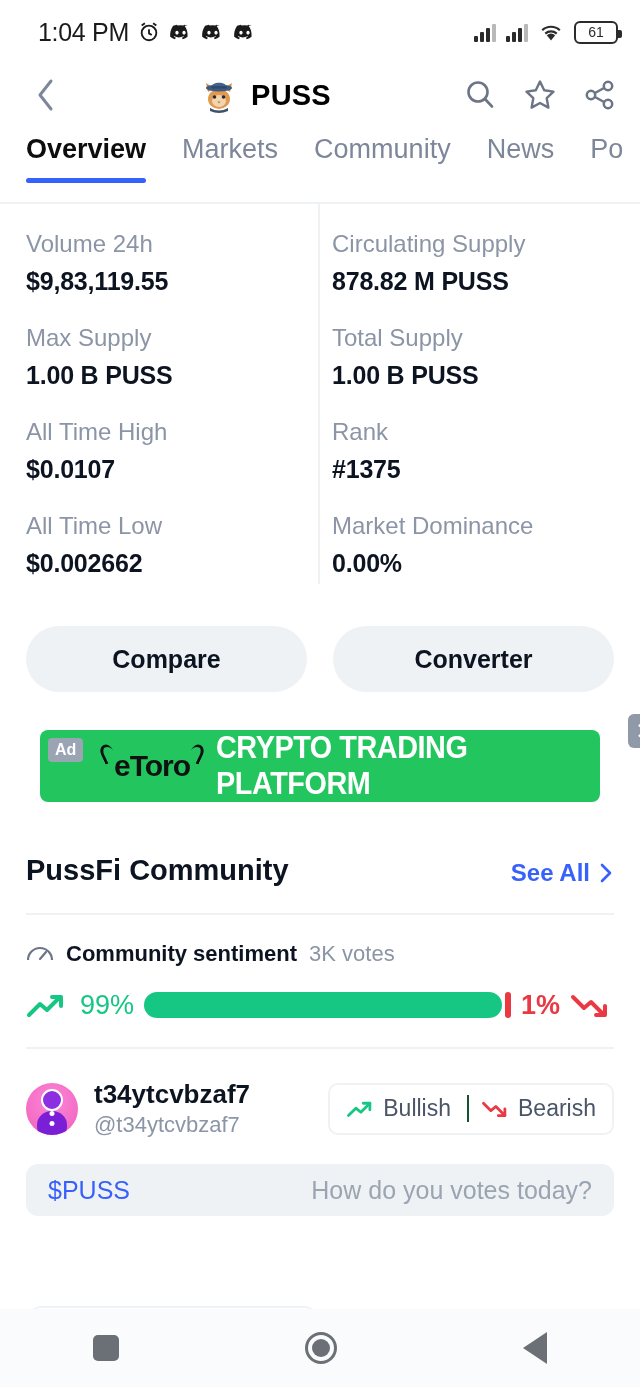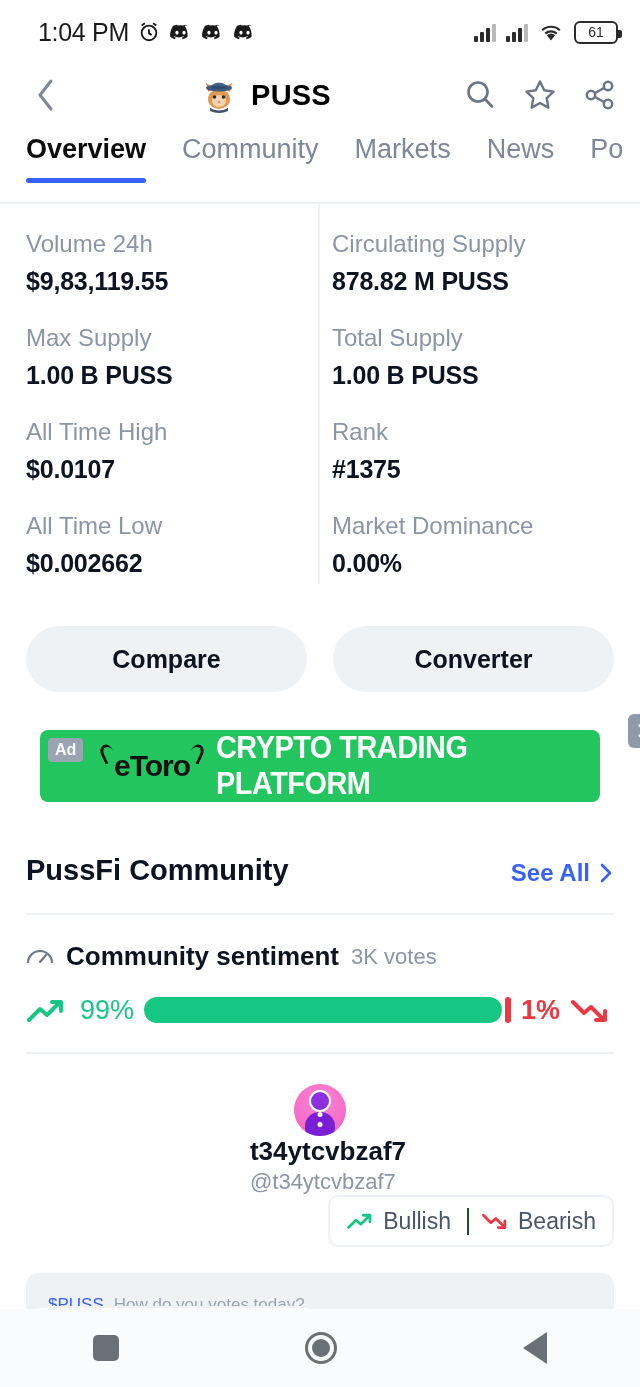--- a/index.html
+++ b/index.html
@@ -132,32 +132,32 @@
   .sect-head {
     display:flex; align-items:flex-end; justify-content:space-between;
     padding: 52px 26px 0 26px;
   }
   .sect-title { font-size: 29px; font-weight:700; color:#0d1421; }
   .see-all { display:flex; align-items:center; gap:8px; color:#3861fb; font-size:24px; font-weight:600; }
 
   .hr { height:2px; background:#eff2f5; margin: 26px 26px 0 26px; }
 
   .sentiment-head { display:flex; align-items:center; gap: 12px; padding: 26px 26px 0 26px; }
-  .sentiment-title { font-size: 26px; font-weight:700; color:#0d1421; }
+  .sentiment-title { font-size: 22px; font-weight:700; color:#0d1421; }
   .votes { font-size: 22px; color:#8b95a6; }
 
   .sent-bar-row { display:flex; align-items:center; gap: 10px; padding: 22px 26px 0 26px; }
   .pct-up { color:#16c784; font-size:27px; font-weight:400; }
   .pct-down { color:#ea3943; font-size:27px; font-weight:700; }
   .bar-track { flex:1; height: 26px; display:flex; gap:3px; align-items:center; }
   .bar-green { height:26px; background:#16c784; border-radius:13px; }
   .bar-red { height:26px; background:#ea3943; border-radius:13px; }
 
   
-  .user-row { display:flex; align-items:center; padding: 30px 26px 0 26px; flex-direction: column; }
+  .user-row { display:flex; align-items:center; padding: 30px 26px 0 26px; }
   .avatar {
     width: 52px; height: 52px; border-radius:50%;
     background: radial-gradient(circle at 50% 35%, #fb86d8 0%, #f56fc7 60%, #ef5cbb 100%);
     position:relative; overflow:hidden; flex:none;
   }
   .av-head {
     position:absolute; left:50%; top:6px; transform:translateX(-50%);
     width:22px;height:22px;border-radius:50%;
     background:#8b2fe0; border:2px solid #fff;
   }
@@ -172,23 +172,24 @@
   .user-handle { font-size: 22px; color:#8b95a6; margin-top: 2px; }
   .bb-group {
     margin-left:auto; display:flex; align-items:center;
     border:2px solid #eff2f5; border-radius: 10px; overflow:hidden; height:52px;
   }
   .bb-btn { display:flex; align-items:center; gap:9px; padding: 0 16px; font-size:23px; color:#4a5568; }
   .bb-btn + .bb-btn { border-left:2px solid #14532d;padding-left:12px; }
 
   
   .post-input {
-    margin: 26px 26px 0 26px; height: 64px; background:#eff2f5;
+    margin: 26px 26px 0 26px; height: 52px; background:#eff2f5;
     border-radius: 12px; display:flex; align-items:center; padding: 0 22px;
-    font-size: 17px;
+    font-size: 25px;
+    justify-content: space-between;
   }
   .cash-tag { color:#3861fb; font-weight:500; }
   .ph { color:#9aa4b2; margin-left: 10px; }
 
   
   .peek { position:absolute; left:26px; right:0; top: 1306px; height: 40px; }
   .peek-back {
     position:absolute; left: 290px; right:0; top: 4px; height: 36px;
     background:#eff2f5; border-radius: 16px 16px 0 0;
   }
@@ -294,22 +295,22 @@
         <circle cx="8" cy="17" r="4.2" fill="none" stroke="#6b7585" stroke-width="2.5"></circle>
         <circle cx="25" cy="26" r="4.2" fill="none" stroke="#6b7585" stroke-width="2.5"></circle>
         <path d="M12 15l9-5M12 19l9 5" stroke="#6b7585" stroke-width="2.5"></path>
       </svg>
     </div>
   </div>
 </div>
 
 <div class="tabs">
   <div class="tab active">Overview</div>
+  <div class="tab">Markets</div>
   <div class="tab">Community</div>
-  <div class="tab">Markets</div>
   <div class="tab">News</div>
   <div class="tab">Po</div>
 </div>
 
 <div class="stats">
   <div class="stat-col left">
     <div class="stat-item">
       <div class="stat-label">Volume 24h</div>
       <div class="stat-value">$9,83,119.55</div>
     </div>

